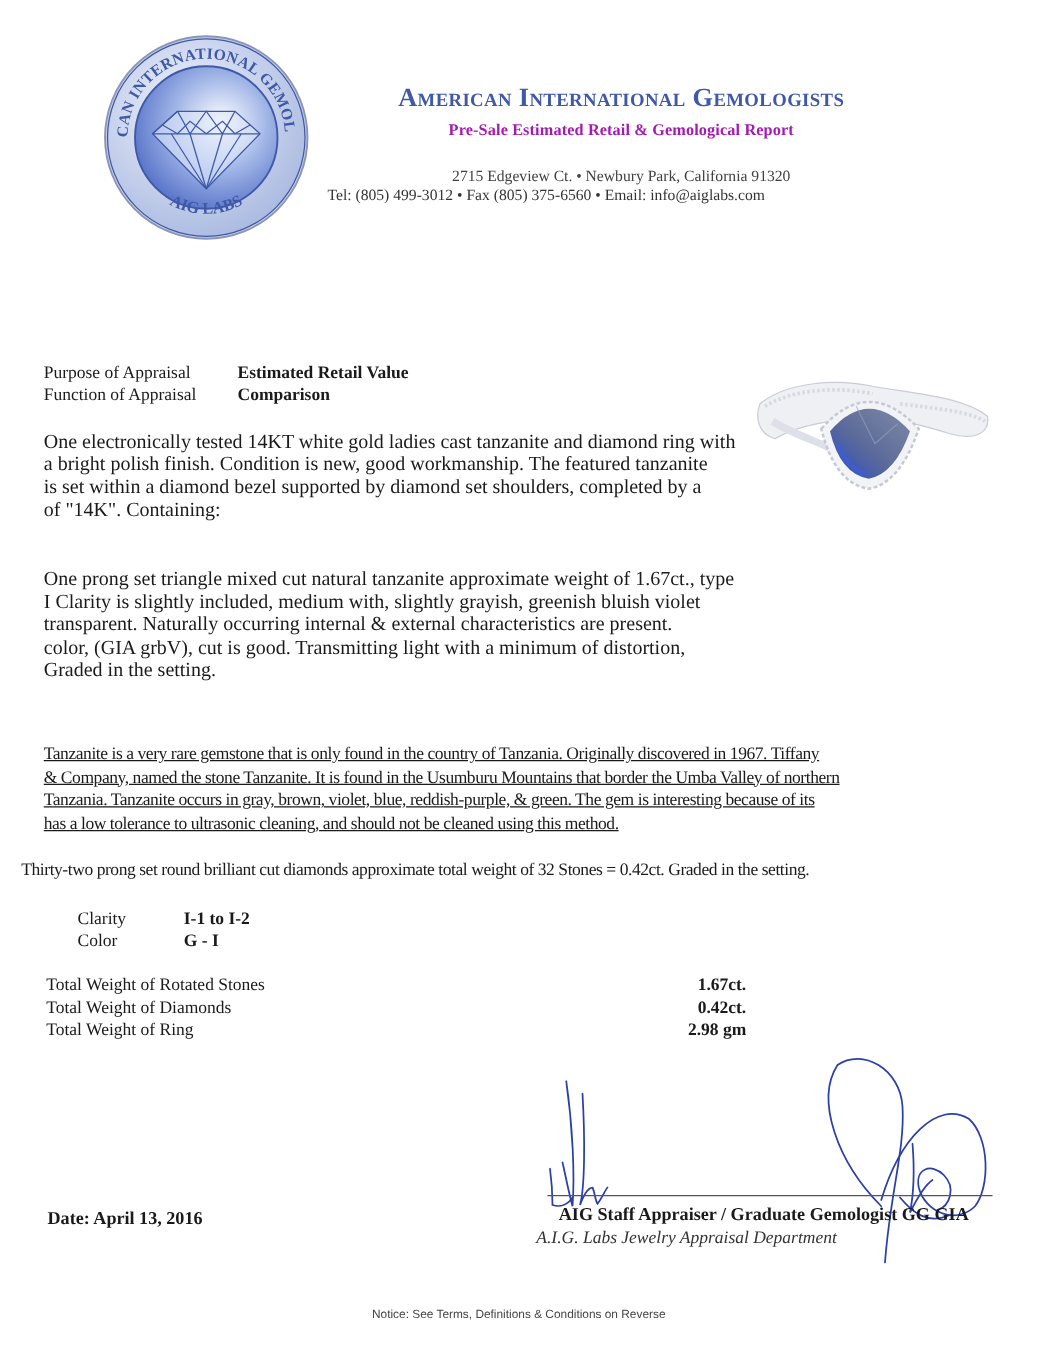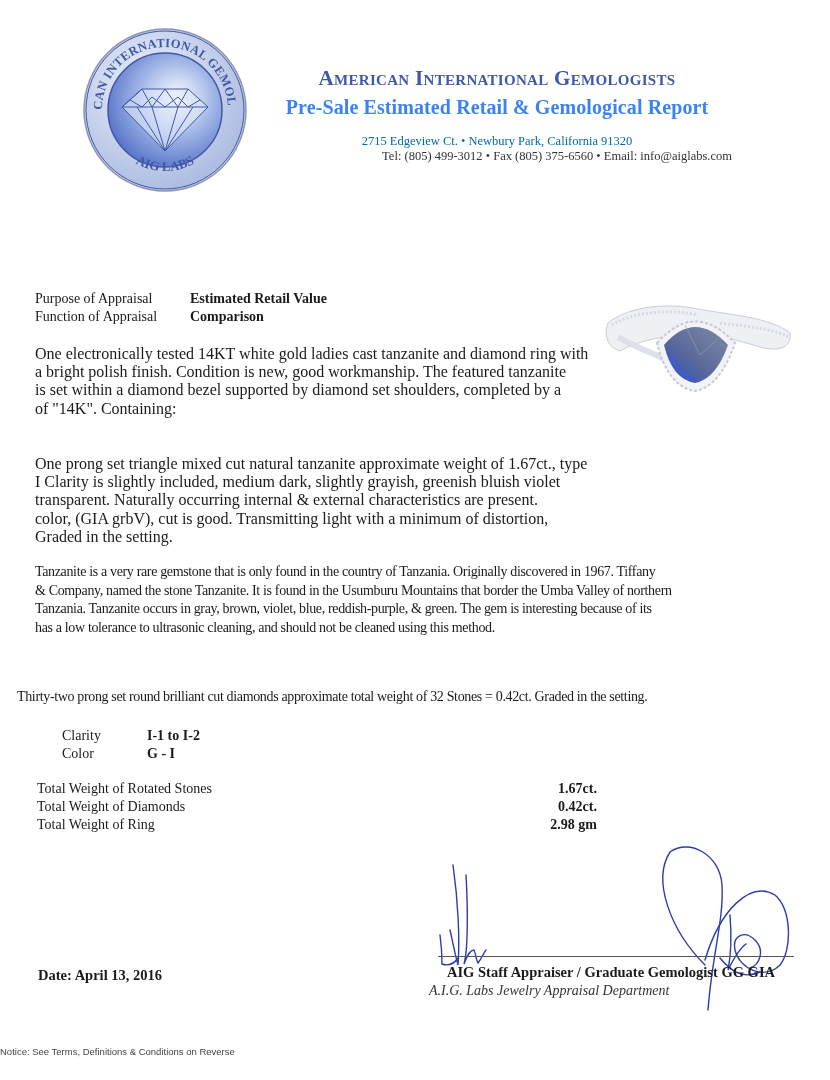--- a/index.html
+++ b/index.html
@@ -8,24 +8,24 @@
     .abs { position: absolute; }
 
     
     #logo { left: 82px; top: 27px; width: 166px; height: 166px; }
 
     
     .hdr-title { left: 262px; top: 66px; width: 470px; text-align: center;
       font-family: "Liberation Serif", serif; font-weight: bold; color: #3f58a8;
       font-size: 21px; font-variant: small-caps; letter-spacing: 0.3px; }
     .hdr-sub { left: 262px; top: 96px; width: 470px; text-align: center;
-      font-weight: bold; color: #3b82f6; font-size: 20px; letter-spacing: 0.1px; }
+      font-weight: bold; color: #a21caf; font-size: 13px; letter-spacing: 0.1px; }
     .hdr-addr { left: 262px; top: 134px; width: 470px; text-align: center;
-      color: #0369a1; font-size: 12.5px; }
-    .hdr-contact { left: 262px; top: 149px; width: 470px; text-align: right;
+      color: #404040; font-size: 12.5px; }
+    .hdr-contact { left: 262px; top: 149px; width: 470px; text-align: left;
       color: #333; font-size: 12.5px; }
 
     
     .kv { font-size: 14px; line-height: 18px; }
     .kv .k { position: absolute; left: 0; }
     .kv .v { position: absolute; left: 155px; font-weight: bold; }
 
     .para { font-size: 16px; line-height: 18.2px; }
     .para p { margin: 0; }
 
@@ -37,21 +37,21 @@
     .weights { left: 37px; top: 780px; width: 560px; font-size: 14px; line-height: 18px; }
     .weights .wrow { position: relative; height: 18px; }
     .weights .wk { position: absolute; left: 0; }
     .weights .wv { position: absolute; right: 0; font-weight: bold; }
 
     .sig-line { left: 438px; top: 956px; width: 356px; height: 1px; background: #555; }
     .sig-title { left: 447px; top: 964px; font-size: 14.5px; font-weight: bold; }
     .sig-dept { left: 429px; top: 983px; font-size: 14px; font-style: italic; color: #333; }
     .date { left: 38px; top: 967px; font-size: 14.5px; font-weight: bold; }
 
-    .notice { left: 0; top: 1046px; width: 830px; text-align: left;
+    .notice { left: 0; top: 1046px; width: 830px; text-align: center;
       font-family: "Liberation Sans", sans-serif; font-size: 9.5px; color: #444; }
 
     #ring { left: 600px; top: 295px; width: 196px; height: 100px; }
     #sig-svg { left: 420px; top: 840px; width: 380px; height: 190px; }
   </style>
 </head>
 <body>
 
 <div id="logo" class="abs">
   <svg width="166" height="166" viewBox="0 0 166 166">
@@ -131,27 +131,27 @@
 
 <div class="abs para" style="left:35px; top:345px; width:560px;">
   <p>One electronically tested 14KT white gold ladies cast tanzanite and diamond ring with</p>
   <p>a bright polish finish. Condition is new, good workmanship.  The featured tanzanite</p>
   <p>is set within a diamond bezel supported by diamond set shoulders, completed by a</p>
   <p>of "14K".  Containing:</p>
 </div>
 
 <div class="abs para" style="left:35px; top:455px; width:560px;">
   <p>One prong set triangle mixed cut natural tanzanite approximate weight of 1.67ct., type</p>
-  <p>I  Clarity is slightly included, medium dark, slightly grayish, greenish bluish violet</p>
+  <p>I  Clarity is slightly included, medium with, slightly grayish, greenish bluish violet</p>
   <p>transparent. Naturally occurring internal &amp; external characteristics are present.</p>
   <p>color, (GIA grbV), cut is good. Transmitting light with a minimum of distortion,</p>
   <p>Graded in the setting.</p>
 </div>
 
-<div class="abs para-c" style="left:35px; top:563px; width:780px;">
+<div class="abs para-c" style="left:35px; top:595px; width:780px;text-decoration:underline;">
   <p>Tanzanite is a very rare gemstone that is only found in the country of Tanzania. Originally discovered in 1967. Tiffany</p>
   <p>&amp; Company, named the stone Tanzanite. It is found in the Usumburu Mountains that border the Umba Valley of northern</p>
   <p>Tanzania. Tanzanite occurs in gray, brown, violet, blue, reddish-purple, &amp; green. The gem is interesting because of its</p>
   <p>has a low tolerance to ultrasonic cleaning, and should not be cleaned using this method.</p>
 </div>
 
 <div class="abs para-c" style="left:17px; top:688px; width:780px;">Thirty-two prong set round brilliant cut diamonds approximate total weight of 32 Stones = 0.42ct.  Graded in the setting.</div>
 
 <div class="abs row" style="left:62px; top:727px; width:300px; height:18px;">
   <span class="abs" style="left:0;">Clarity</span>

